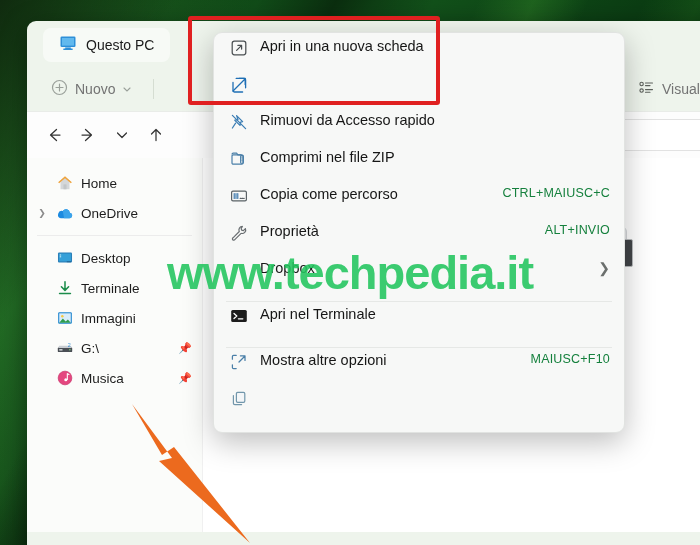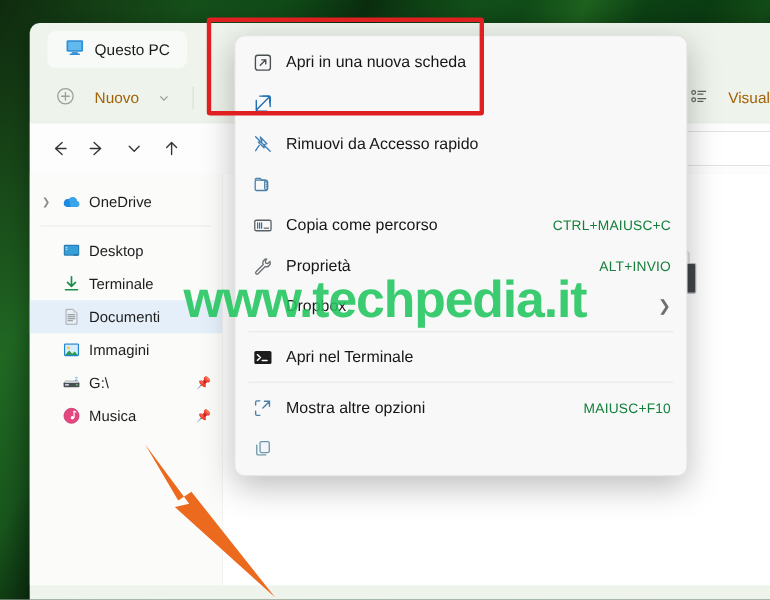--- a/index.html
+++ b/index.html
@@ -27,22 +27,22 @@
     box-shadow:0 6px 26px rgba(0,0,0,.42);overflow:hidden;}
 
   
   #titlebar{height:46px;position:relative;}
   #tab{position:absolute;left:16px;top:7px;height:34px;display:flex;align-items:center;
     gap:9px;padding:0 16px;background:#f7faf6;border-radius:8px;}
   #tab .ttl{font-size:14px;color:#1b1b1b;}
 
   
   #toolbar{height:44px;display:flex;align-items:center;gap:6px;padding:0 14px;position:relative;}
-  .tbtn{display:flex;align-items:center;gap:18px;height:30px;padding:0 10px;border-radius:5px;
-    font-size:14px;color:#a16207;}
+  .tbtn{display:flex;align-items:center;gap:7px;height:30px;padding:0 10px;border-radius:5px;
+    font-size:14px;color:#737373;}
   .tsep{width:1px;height:20px;background:#d5ddd2;margin:0 5px;}
   #toolbar .right{margin-left:auto;display:flex;align-items:center;gap:8px;}
 
   
   #addrrow{height:46px;background:#fdfdfd;display:flex;align-items:center;padding:0 12px;gap:4px;
     border-top:1px solid #e9ece8;}
   .navbtn{width:30px;height:30px;display:flex;align-items:center;justify-content:center;
     color:#3a3a3a;font-size:17px;border-radius:5px;}
   #crumbs{flex:1;height:30px;margin-left:6px;border-radius:4px;}
   #search{width:195px;height:30px;border-radius:4px;border:1px solid #e2e2e2;background:#fff;
@@ -67,21 +67,21 @@
     border-radius:6px 6px 0 0;border:1px solid #d5d8da;}
   .drive .bot{position:absolute;left:0;top:13px;width:98px;height:26px;background:#434649;
     border:1px solid #b9bcbe;border-radius:2px;}
   .drive .led{position:absolute;left:12px;top:24px;width:7px;height:7px;border-radius:50%;
     background:#31d531;box-shadow:0 0 4px #39e039;}
 
   
   #menu{position:absolute;left:186px;top:11px;width:410px;background:#f7f8f7;
     border-radius:9px;border:1px solid #e1e3e1;
     box-shadow:0 9px 30px rgba(0,0,0,.26);padding:5px 0 6px;}
-  .mi{display:flex;align-items:center;height:37px;padding:0 14px 0 12px;font-size:14.5px;color:#161616;}
+  .mi{display:flex;align-items:flex-start;height:37px;padding:0 14px 0 12px;font-size:14.5px;color:#161616;}
   .mi .mic{width:26px;flex:0 0 26px;display:flex;align-items:center;justify-content:center;}
   .mi .lbl{padding-left:8px;}
   .mi .acc{margin-left:auto;font-size:12.5px;color:#15803d;letter-spacing:.2px;}
   .mi .arr{margin-left:auto;color:#6b6f6d;font-size:14px;}
   .mdiv{height:1px;background:#e6e8e6;margin:4px 12px;}
 
   
   #redbox{position:absolute;left:188px;top:16px;width:244px;height:81px;
     border:4px solid #e02020;border-radius:3px;pointer-events:none;}
 
@@ -175,20 +175,31 @@
     </div>
     <div id="crumbs"></div>
     <div id="search">
       <span>erca in Questo PC</span>
     </div>
   </div>
 
   <div id="body">
     <div id="sidebar">
         <div class="snode">
+          <span class="chev"></span>
+          <span class="ic">
+            <svg width="20" height="20" viewBox="0 0 20 20">
+              <path d="M10 3L3 9h2v8h10V9h2z" fill="#d4d7d9"></path>
+              <path d="M10 2.6L2.4 9.1l1.1 1.2L10 4.6l6.5 5.7 1.1-1.2z" fill="#f0a33a"></path>
+              <rect x="8.3" y="11.5" width="3.4" height="5.5" fill="#c2c6c8"></rect>
+            </svg>
+          </span>
+          <span>Home</span>
+        </div>
+        <div class="snode">
           <span class="chev">❯</span>
           <span class="ic">
             <svg width="20" height="20" viewBox="0 0 20 20">
               <path d="M5.3 15.8h9.6a3.1 3.1 0 0 0 .5-6.1 4.3 4.3 0 0 0-7.9-1.9 3.5 3.5 0 0 0-2.2 8z" fill="#1b8ae0"></path>
               <path d="M7.5 7.8a4.3 4.3 0 0 1 7.9 1.9 3.1 3.1 0 0 1 .3 6.1H9z" fill="#3aa3ea"></path>
             </svg>
           </span>
           <span>OneDrive</span>
         </div>
         <div class="sdiv"></div>
@@ -207,31 +218,20 @@
         </div>
         <div class="snode">
           <span class="chev"></span>
           <span class="ic">
             <svg width="20" height="20" viewBox="0 0 20 20">
               <path d="M10 3v9M6 8.6l4 4 4-4" fill="none" stroke="#1b8c4a" stroke-width="1.7" stroke-linecap="round" stroke-linejoin="round"></path>
               <path d="M4 16h12" stroke="#1b8c4a" stroke-width="1.7" stroke-linecap="round"></path>
             </svg>
           </span>
           <span>Terminale</span>
-        </div>
-        <div class="snode sel">
-          <span class="chev"></span>
-          <span class="ic">
-            <svg width="20" height="20" viewBox="0 0 20 20">
-              <path d="M4.5 2.5h7.2L15.5 6v11.5h-11z" fill="#eceff2" stroke="#9aa3ab" stroke-width=".9"></path>
-              <path d="M11.6 2.6V6h3.8" fill="#cdd4da"></path>
-              <path d="M6.4 8h7M6.4 10h7M6.4 12h7M6.4 14h4.6" stroke="#7f8b95" stroke-width="1.05" stroke-linecap="round"></path>
-            </svg>
-          </span>
-          <span>Documenti</span>
         </div>
         <div class="snode">
           <span class="chev"></span>
           <span class="ic">
             <svg width="20" height="20" viewBox="0 0 20 20">
               <rect x="2.4" y="3.6" width="15.2" height="12.8" rx="1.3" fill="#1f86cf"></rect>
               <rect x="3.6" y="4.8" width="12.8" height="10.4" fill="#d8ecfa"></rect>
               <circle cx="7" cy="8" r="1.4" fill="#f6c944"></circle>
               <path d="M3.6 15.2l4-4.6 3.2 3.4 2.4-2.2 3.2 3.4z" fill="#2e9c4e"></path>
             </svg>
@@ -309,20 +309,21 @@
       </div>
       <div class="mi">
         <span class="mic">
           <svg width="20" height="20" viewBox="0 0 20 20">
             <path d="M3 5.4a1.2 1.2 0 0 1 1.2-1.2h3.4l1.3 1.6h3.4" fill="none" stroke="#4a7fa8" stroke-width="1.2" stroke-linejoin="round"></path>
             <rect x="3" y="5.8" width="11" height="9.4" rx="1.2" fill="none" stroke="#4a7fa8" stroke-width="1.2"></rect>
             <rect x="11.6" y="6.6" width="2.8" height="7.6" rx=".8" fill="none" stroke="#4a7fa8" stroke-width="1.1"></rect>
             <path d="M12.4 8.2h1.2M12.4 10h1.2M12.4 11.8h1.2" stroke="#4a7fa8" stroke-width="1"></path>
           </svg>
         </span>
+        <span class="lbl">Comprimi nel file ZIP</span>
       </div>
       <div class="mi">
         <span class="mic">
           <svg width="20" height="20" viewBox="0 0 20 20">
             <rect x="2.6" y="5.2" width="14.8" height="9.6" rx="1.4" fill="none" stroke="#5a6166" stroke-width="1.2"></rect>
             <path d="M5.2 7.6v4.8M7 7.6v4.8M8.8 7.6v4.8" stroke="#2f6fa8" stroke-width="1.1" stroke-linecap="round"></path>
             <path d="M11.2 12.4h.8M13 12.4h.8M14.8 12.4h.4" stroke="#5a6166" stroke-width="1.1" stroke-linecap="round"></path>
           </svg>
         </span>
         <span class="lbl">Copia come percorso</span>

